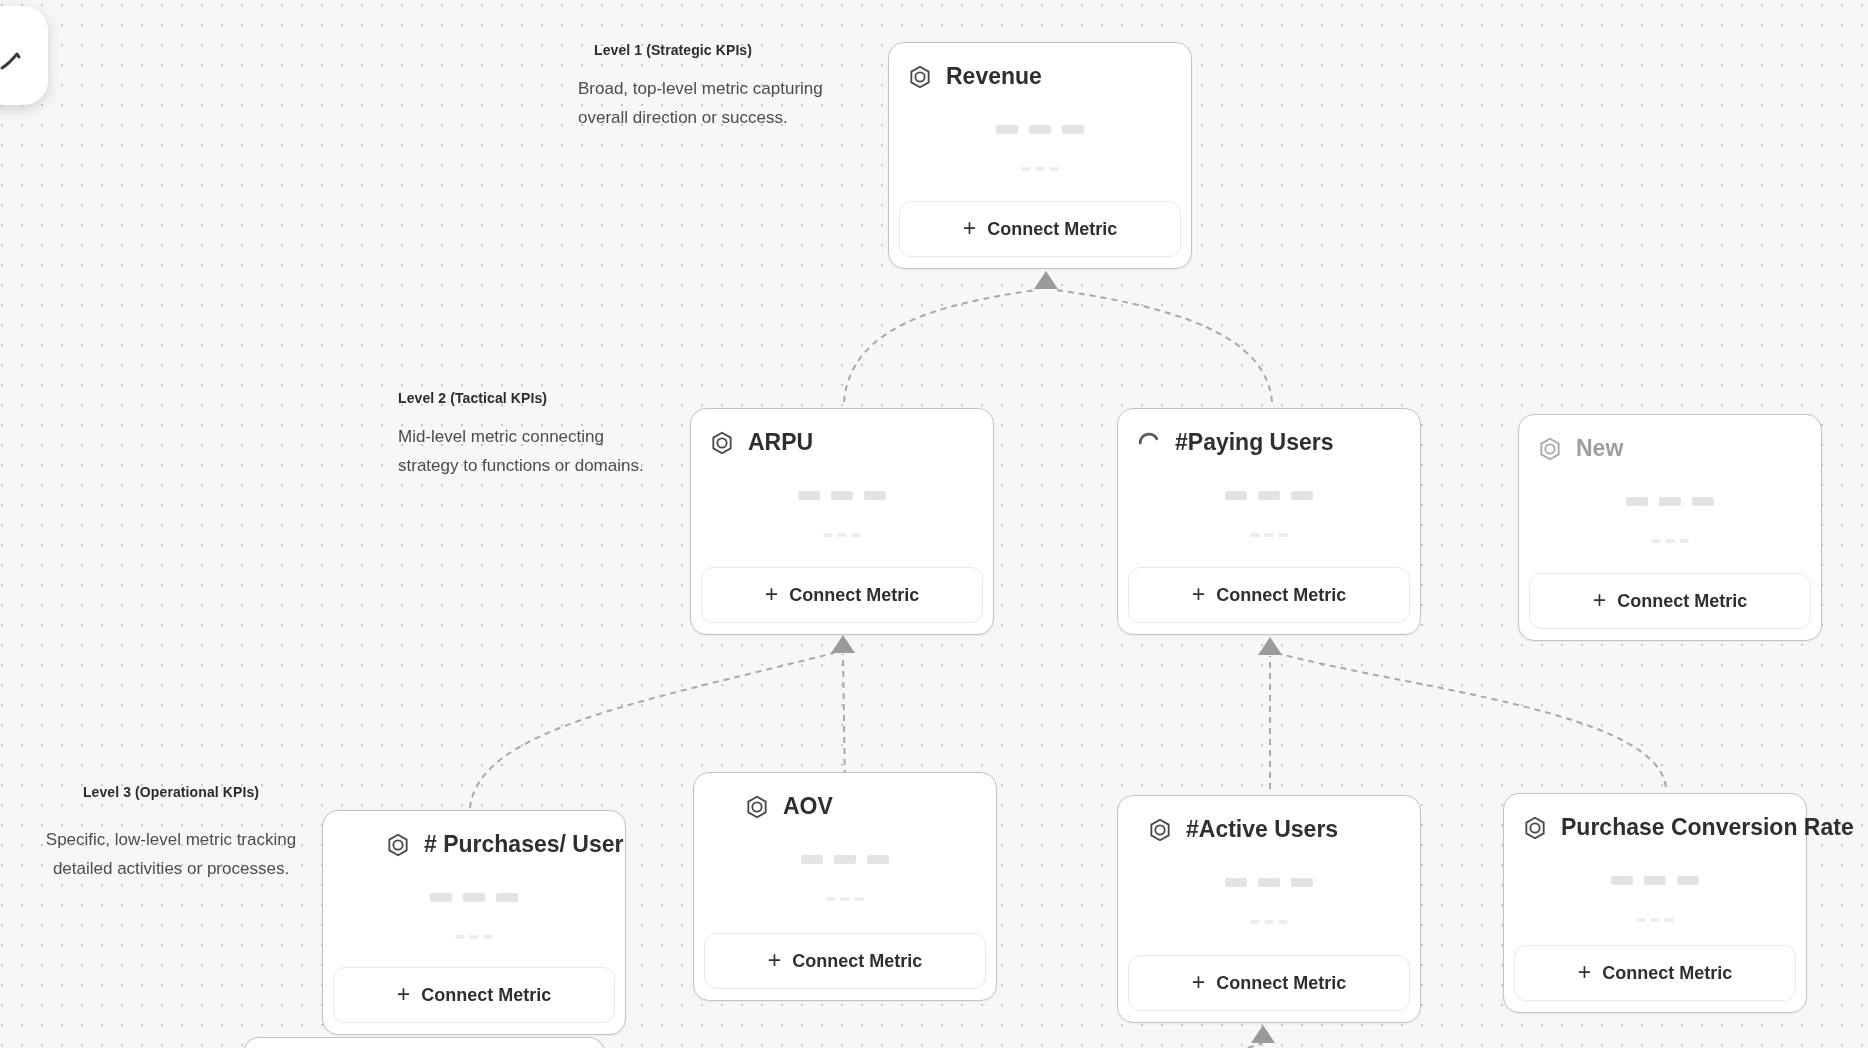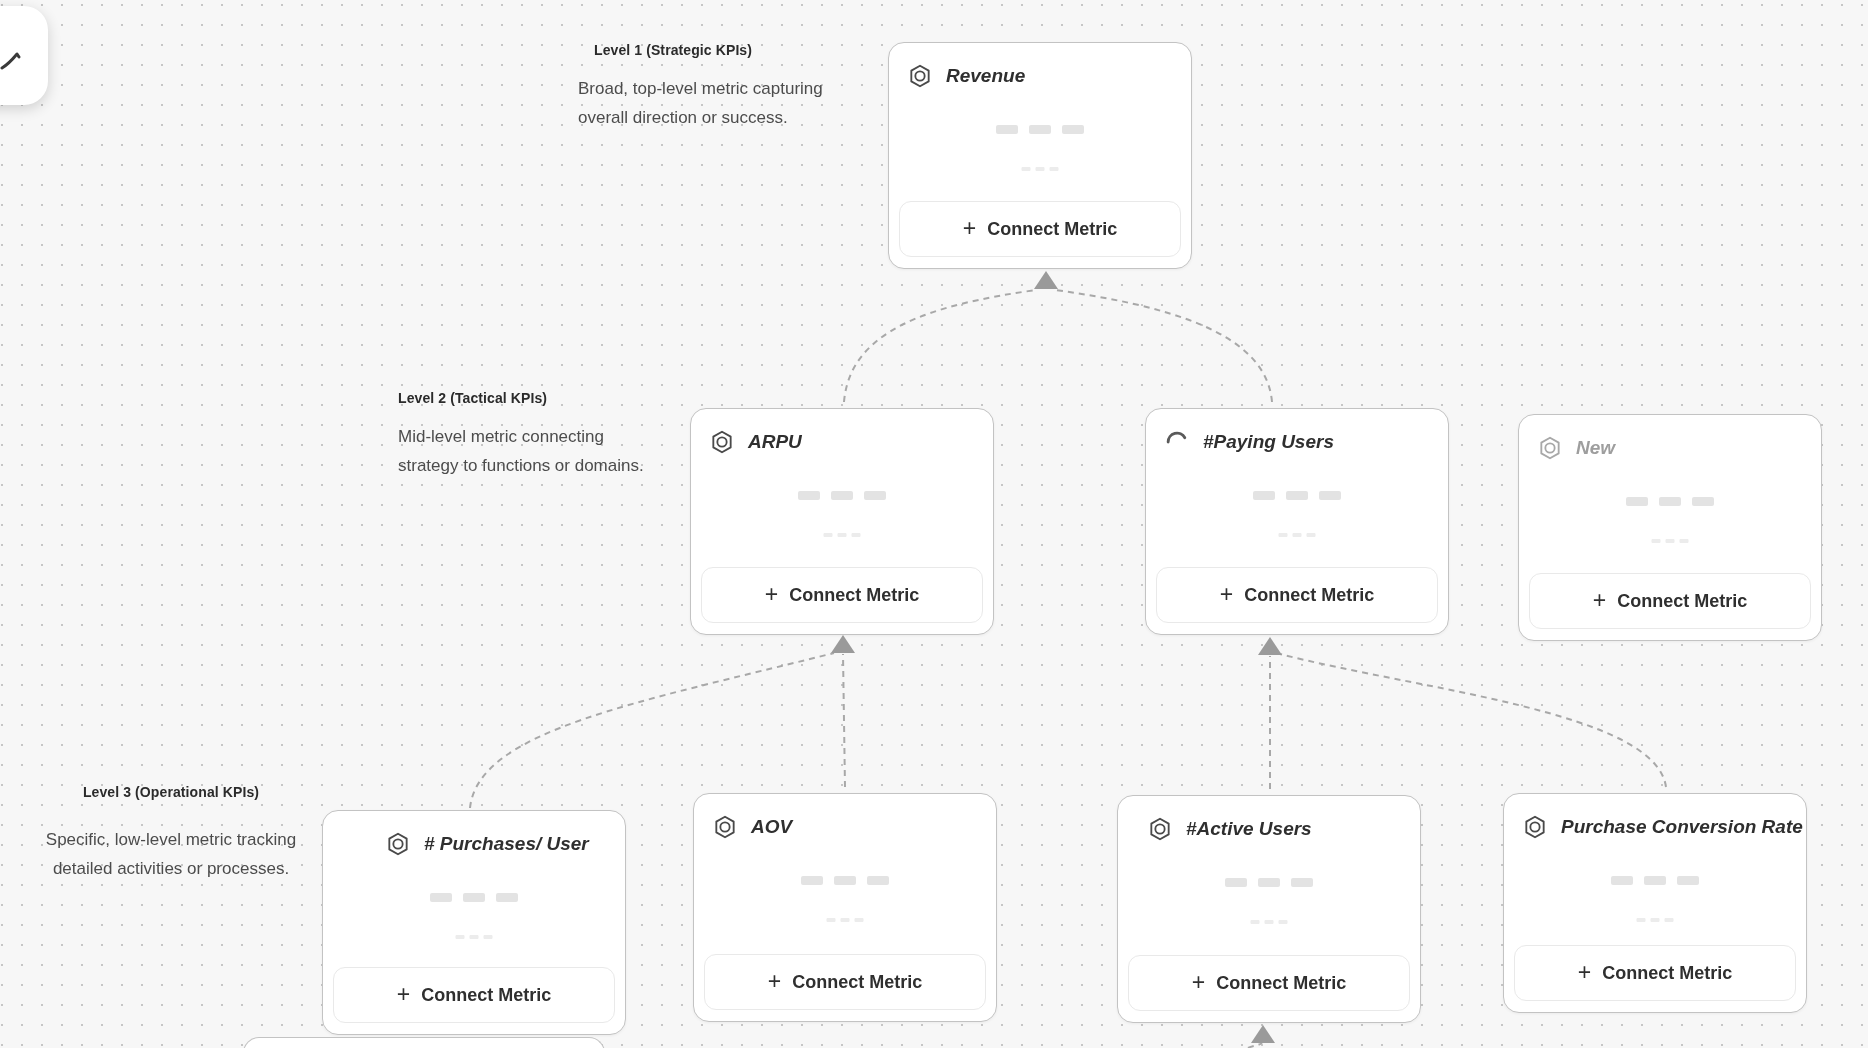--- a/index.html
+++ b/index.html
@@ -31,45 +31,45 @@
 
   
   .card{
     position:absolute;width:304px;height:227px;background:#fff;
     border:1px solid #c3c3c3;border-radius:16px;
     box-shadow:0 1px 3px rgba(0,0,0,.05);
     box-sizing:border-box;
   }
   .card-header{display:flex;align-items:center;gap:13px;padding:20px 18px 0 18px;}
   .card-icon{width:26px;height:26px;flex:0 0 auto;color:#4a4a4a;display:flex;align-items:center;justify-content:center;}
-  .card-title{font-size:19px;font-weight:700;color:#2f2f2f;white-space:nowrap;font-style:italic;}
+  .card-title{font-size:23px;font-weight:700;color:#2f2f2f;white-space:nowrap;}
   .card.faded .card-title{color:#9e9e9e;}
   .card.faded .card-icon{color:#a8a8a8;}
 
   .skel{position:absolute;left:50%;transform:translateX(-50%);display:flex;}
   .skel.big{top:82px;gap:11px;}
   .skel.big span{width:22px;height:9px;border-radius:2px;background:#e3e3e3;}
   .skel.small{top:124px;gap:5px;}
   .skel.small span{width:9px;height:4px;border-radius:1px;background:#ececec;}
 
   .connect-btn{
     position:absolute;left:10px;right:10px;bottom:11px;height:56px;
     background:#fff;border:1px solid #e9e9e9;border-radius:12px;
     display:flex;align-items:center;justify-content:center;gap:11px;
     font-family:"Liberation Sans",sans-serif;
     font-size:18px;font-weight:700;color:#2f2f2f;cursor:pointer;
   }
   .connect-btn .plus{font-size:23px;font-weight:400;line-height:1;position:relative;top:-1px;color:#2f2f2f;}
 
   #card-revenue{left:888px;top:42px;}
   #card-arpu{left:690px;top:408px;}
-  #card-paying{left:1117px;top:408px;margin-left:28px;}
+  #card-paying{left:1117px;top:408px;}
   #card-new{left:1518px;top:414px;}
   #card-purchases{left:322px;top:810px;height:225px;padding-left:44px;}
-  #card-aov{left:693px;top:793px;height:229px;}
+  #card-aov{left:693px;top:772px;height:229px;padding-left:32px;}
   #card-active{left:1117px;top:795px;height:228px;padding-left:11px;}
   #card-pcr{left:1503px;top:793px;height:220px;}
   #card-partial{left:243px;top:1037px;width:362px;height:30px;border-radius:16px 16px 0 0;border-bottom:none;box-shadow:none;}
 
   .connectors{position:absolute;left:0;top:0;pointer-events:none;}
   .connectors path{fill:none;stroke:#a8a8a8;stroke-width:2;stroke-dasharray:6 5;}
   .connectors polygon{fill:#9a9a9a;stroke:none;}
 </style>
 </head>
 <body>

